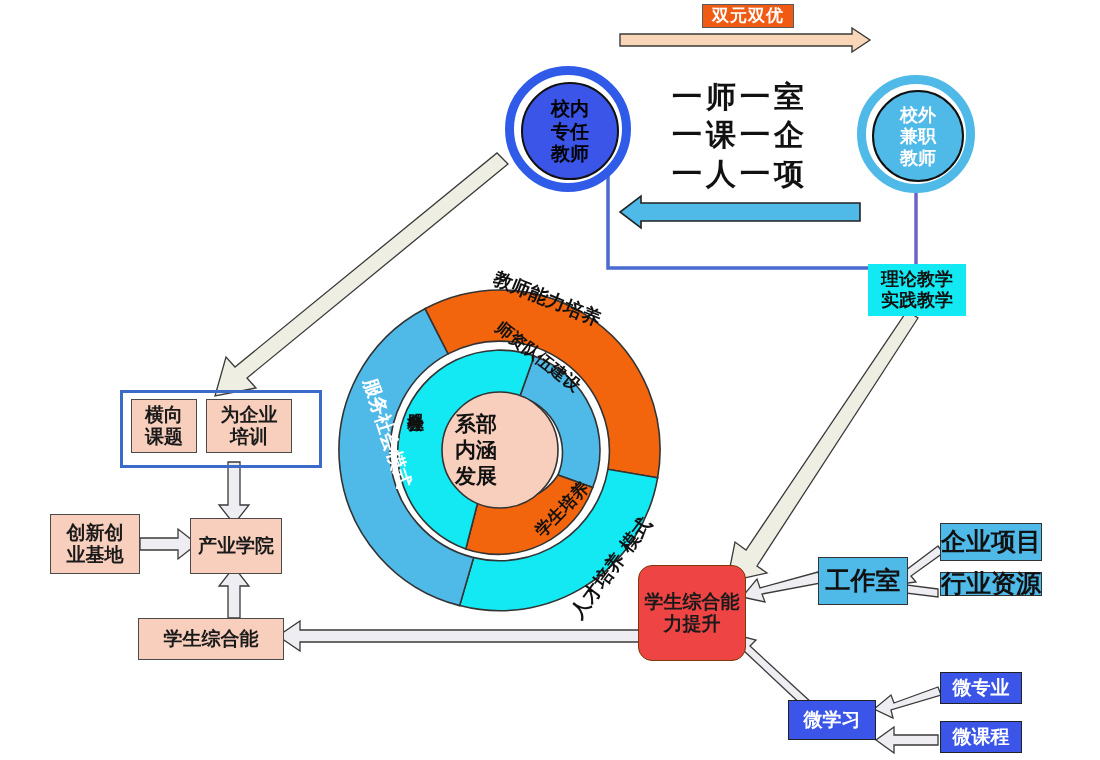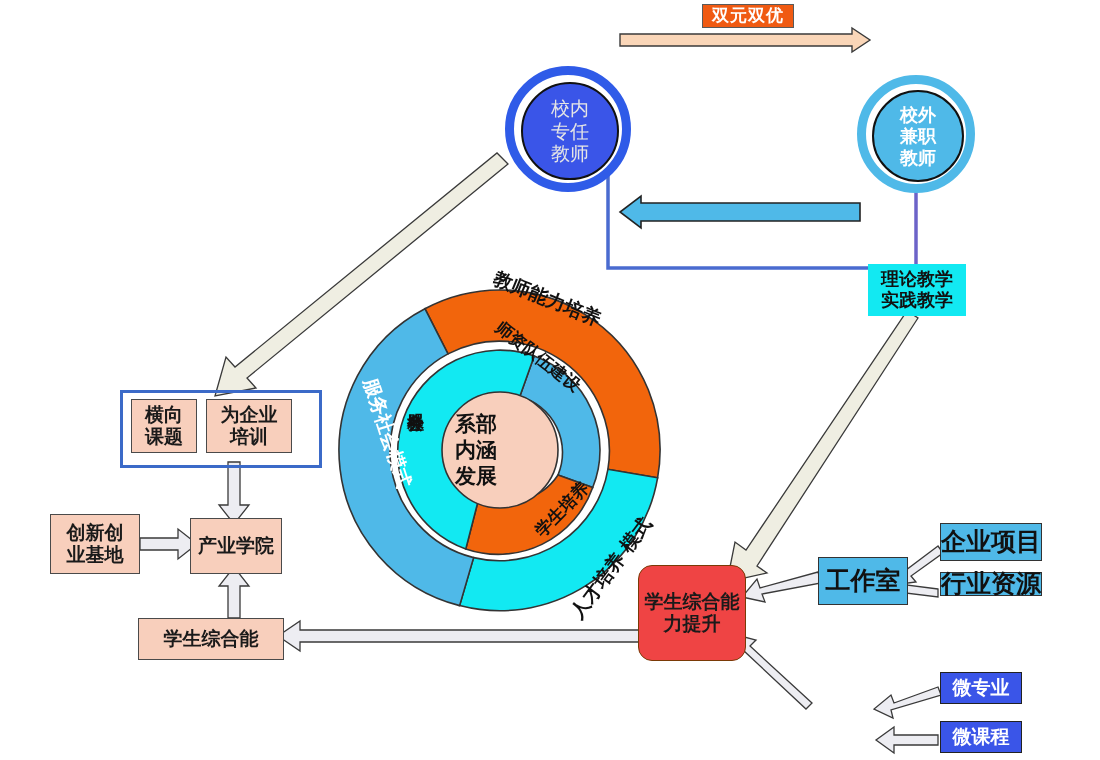--- a/index.html
+++ b/index.html
@@ -33,22 +33,22 @@
   .groupbox{position:absolute;border:3px solid #3B6AC8;background:transparent;}
 
   .slogan{position:absolute;color:#111;font-size:30px;font-weight:700;
           line-height:1.28;letter-spacing:4px;white-space:nowrap;
           font-family:"DejaVu Serif","Liberation Serif",serif;}
 
   
   .ring{position:absolute;border-radius:50%;box-sizing:border-box;}
   .ring-left{width:126px;height:126px;border:9px solid #2F5BE8;background:#fff;}
   .ring-left-core{position:absolute;width:94px;height:94px;border-radius:50%;
-      background:#3A55E8;border:2.5px solid #111;color:#e5e5e5;display:flex;
-      align-items:center;justify-content:center;font-size:19px;font-weight:400;
+      background:#3A55E8;border:2.5px solid #111;color:#000000;display:flex;
+      align-items:center;justify-content:center;font-size:19px;font-weight:700;
       line-height:1.2;text-align:center;}
   .ring-right{width:118px;height:118px;border:9px solid #4FB9E8;background:#fff;}
   .ring-right-core{position:absolute;width:88px;height:88px;border-radius:50%;
       background:#4FB9E8;border:2.5px solid #111;color:#fff;display:flex;
       align-items:center;justify-content:center;font-size:18px;font-weight:700;
       line-height:1.2;text-align:center;}
 
   .donut-label{position:absolute;font-weight:700;white-space:nowrap;
       transform-origin:center center;pointer-events:none;}
   .core-text{position:absolute;display:flex;align-items:center;justify-content:flex-start;
@@ -165,20 +165,25 @@
                A 100 100 0 0 1 534.2 356.0
                L 519.8 396.6
                A 58 58 0 0 0 480.2 492.9 Z"></path>
     </g>
 
     <circle cx="500" cy="450" r="58" fill="#F8CFBC" stroke="#333" stroke-width="1.6"></circle>
   </svg>
 
   <div class="node banner" style="left:702px;top:4px;width:92px;height:24px;">双元双优</div>
 
+  <div class="slogan" style="left:672px;top:78px;">
+    <div>一师一室</div>
+    <div>一课一企</div>
+    <div>一人一项</div>
+  </div>
 
   <div class="ring ring-left" style="left:505px;top:66px;">
     <div class="ring-left-core" style="left:7px;top:7px;">
       <span style="white-space:pre-line;">校内
 专任
 教师</span>
     </div>
   </div>
 
   <div class="ring ring-right" style="left:857px;top:75px;">
@@ -247,20 +252,23 @@
   </div>
   <div class="node lblue" style="left:818px;top:557px;width:90px;height:48px;">
     <span>工作室</span>
   </div>
   <div class="node lblue" style="left:940px;top:523px;width:102px;height:38px;">
     <span>企业项目</span>
   </div>
   <div class="node lblue" style="left:940px;top:572px;width:102px;height:24px;">
     <span>行业资源</span>
   </div>
+  <div class="node dblue" style="left:788px;top:700px;width:88px;height:40px;">
+    <span>微学习</span>
+  </div>
   <div class="node dblue" style="left:940px;top:672px;width:82px;height:32px;">
     <span>微专业</span>
   </div>
   <div class="node dblue" style="left:940px;top:721px;width:82px;height:32px;">
     <span>微课程</span>
   </div>
 
 </div>
 
 </body></html>

